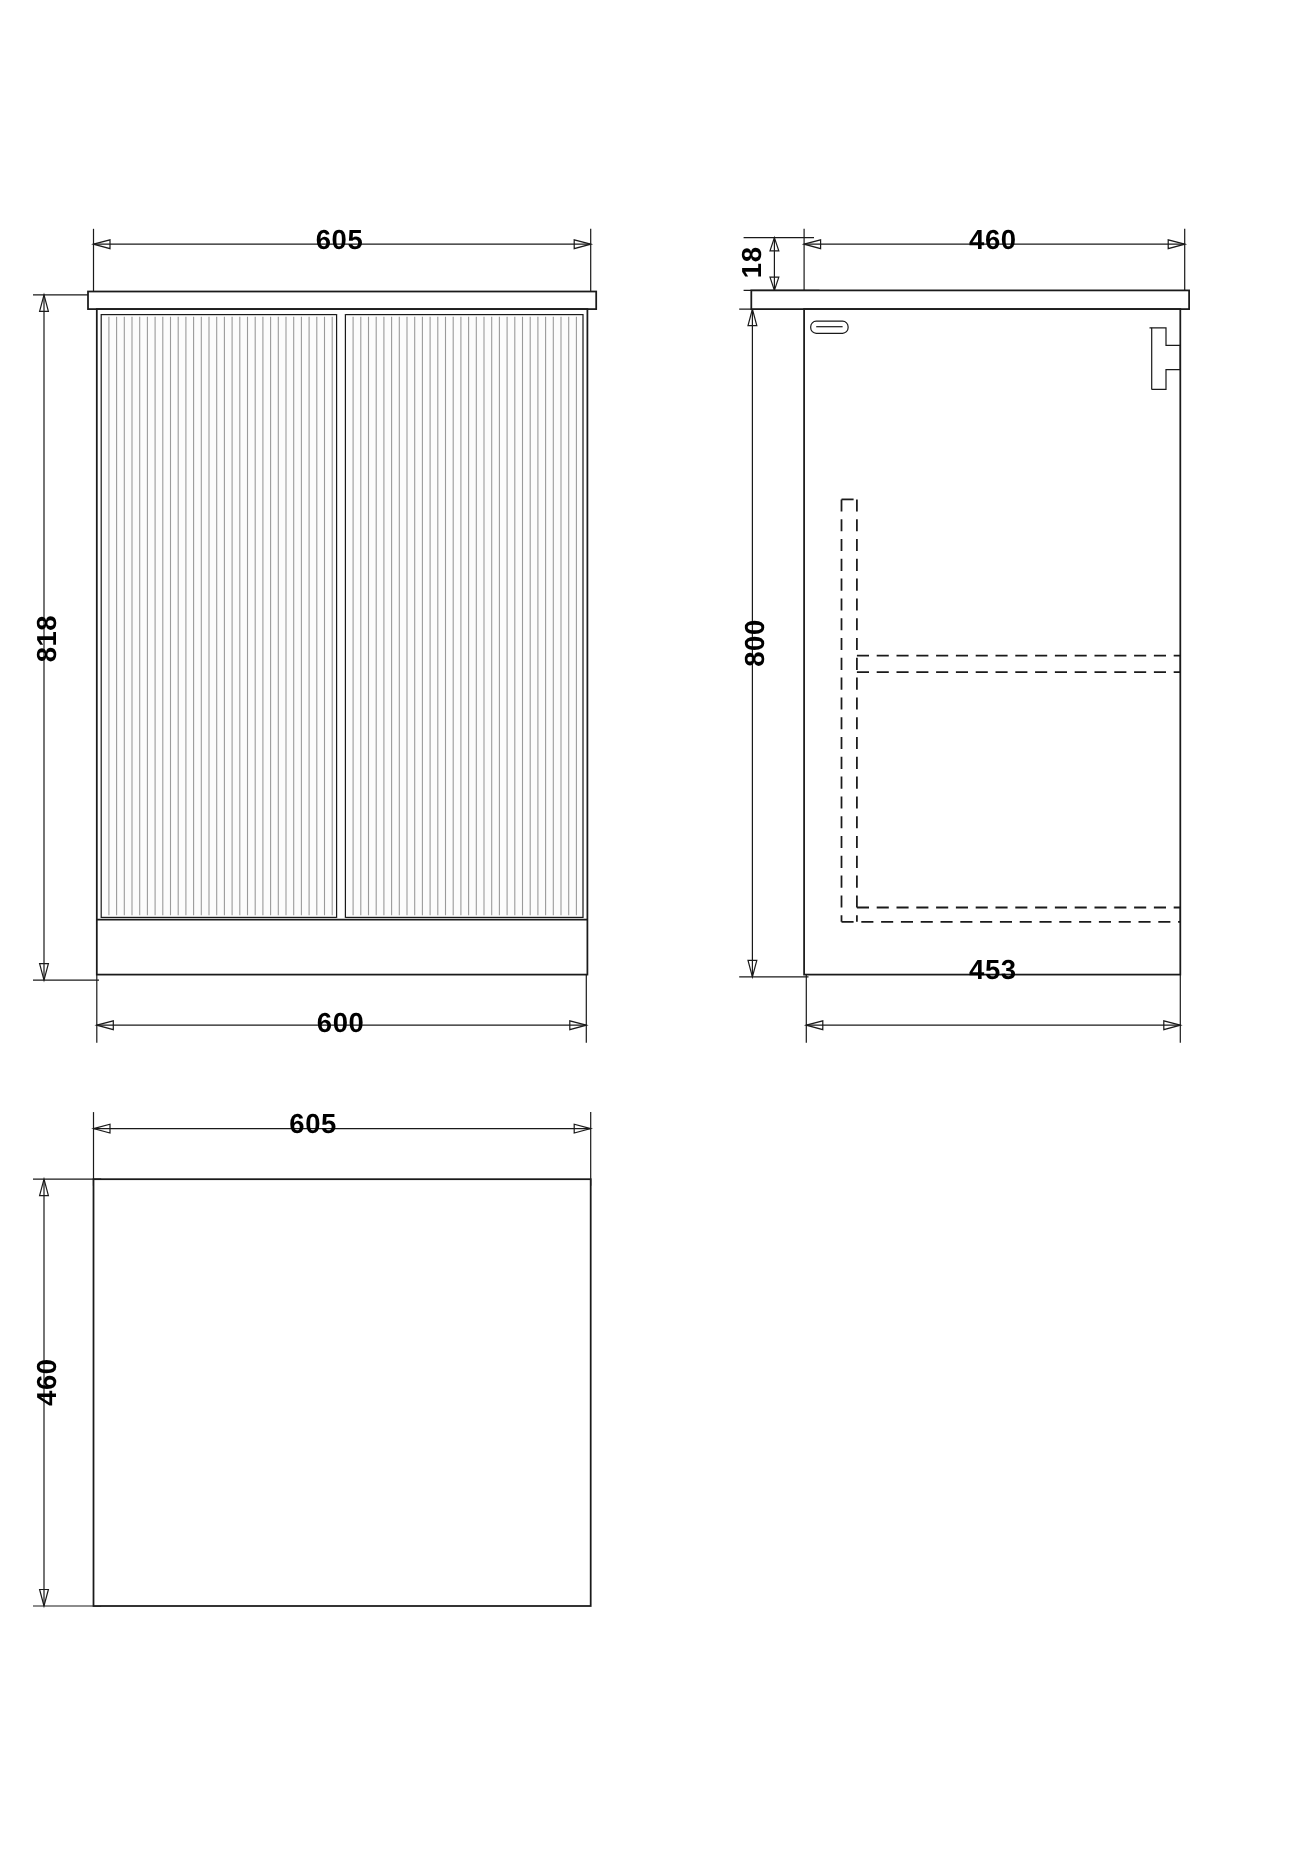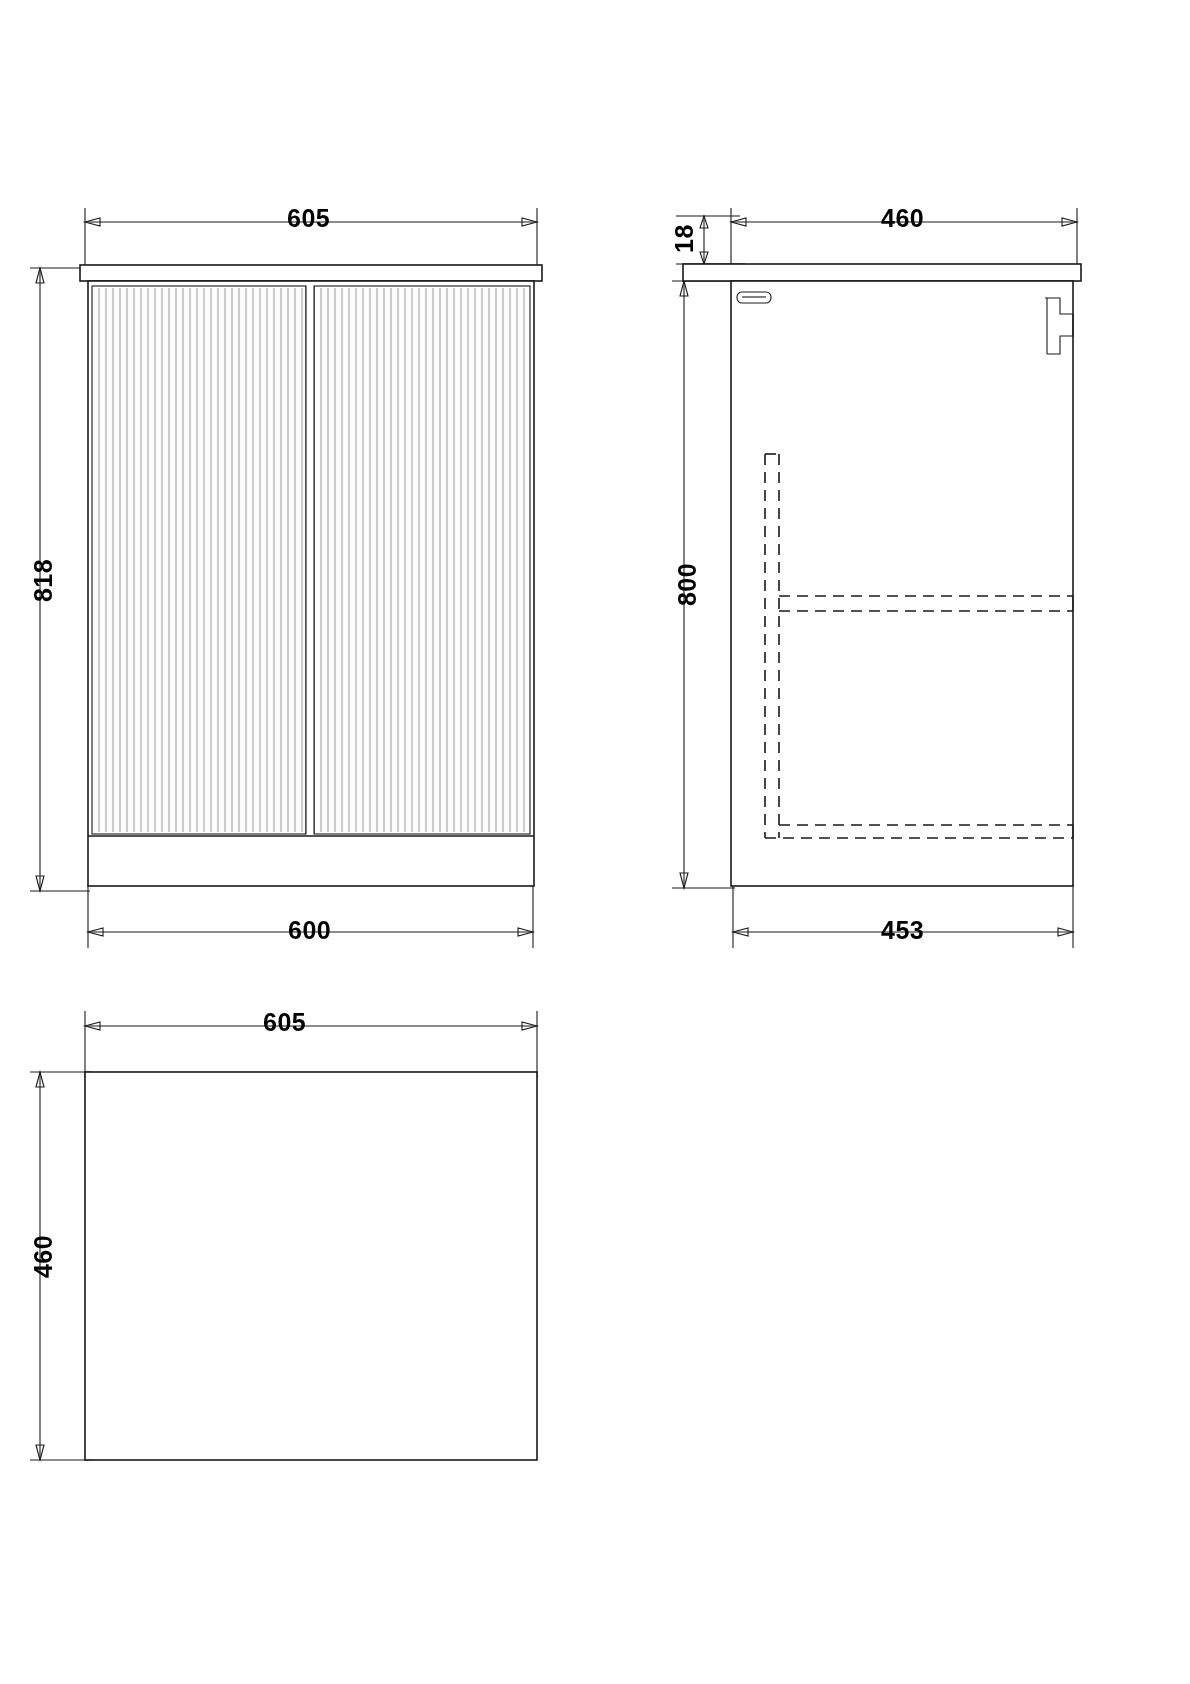--- a/index.html
+++ b/index.html
@@ -240,19 +240,19 @@
   <div class="dim-label vert" style="left:13px; top:530px; width:60px; text-align:center;">818</div>
 
   <div class="dim-label" style="left:288px; top:880px;text-align:center;">600</div>
 
   <div class="dim-label vert" style="left:661px; top:188px; width:46px; text-align:center;">18</div>
 
   <div class="dim-label" style="left:881px; top:168px;">460</div>
 
   <div class="dim-label vert" style="left:657px; top:534px; width:60px; text-align:center;">800</div>
 
-  <div class="dim-label" style="left:881px; top:880px;">453</div>
+  <div class="dim-label" style="left:881px; top:832px;">453</div>
 
   <div class="dim-label" style="left:263px; top:972px;">605</div>
 
   <div class="dim-label vert" style="left:13px; top:1206px; width:60px; text-align:center;">460</div>
 
 </div>
 
 </body></html>

